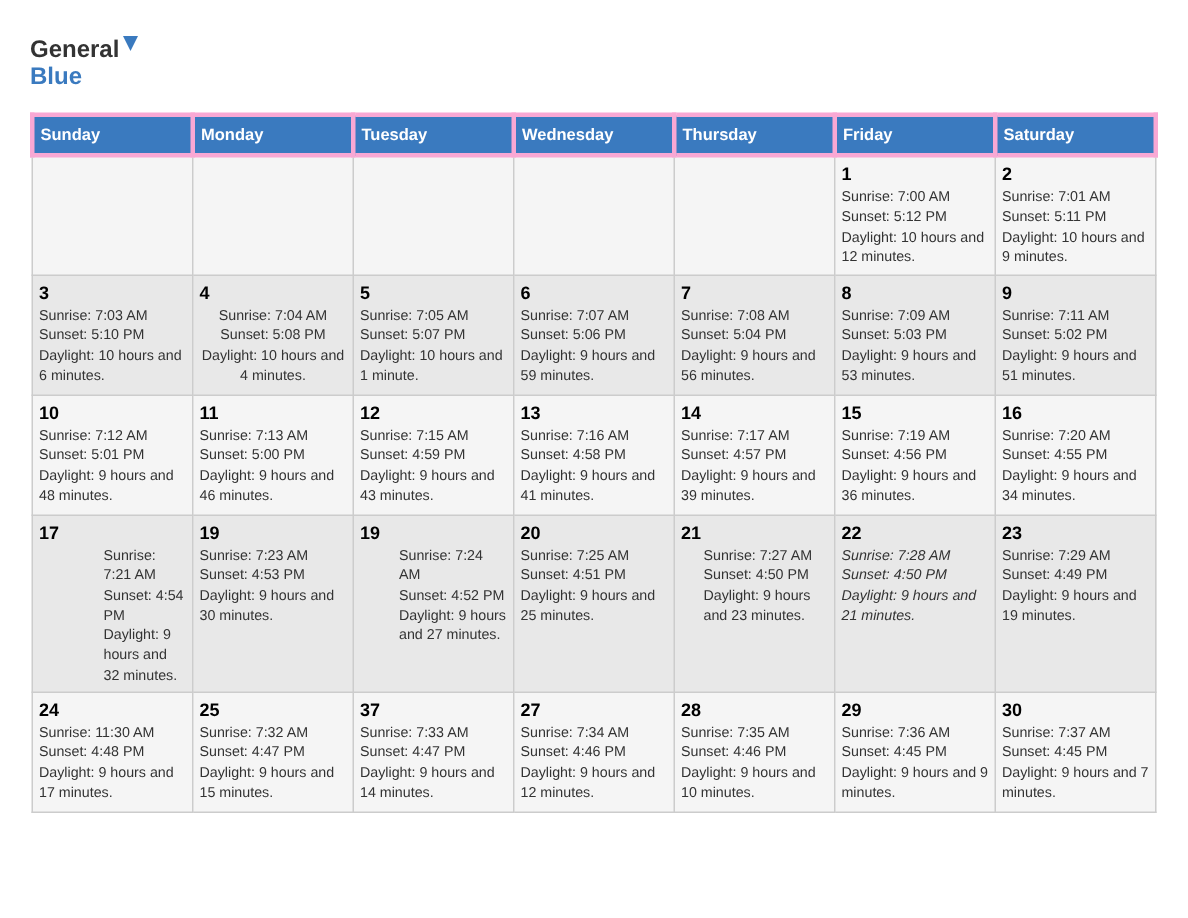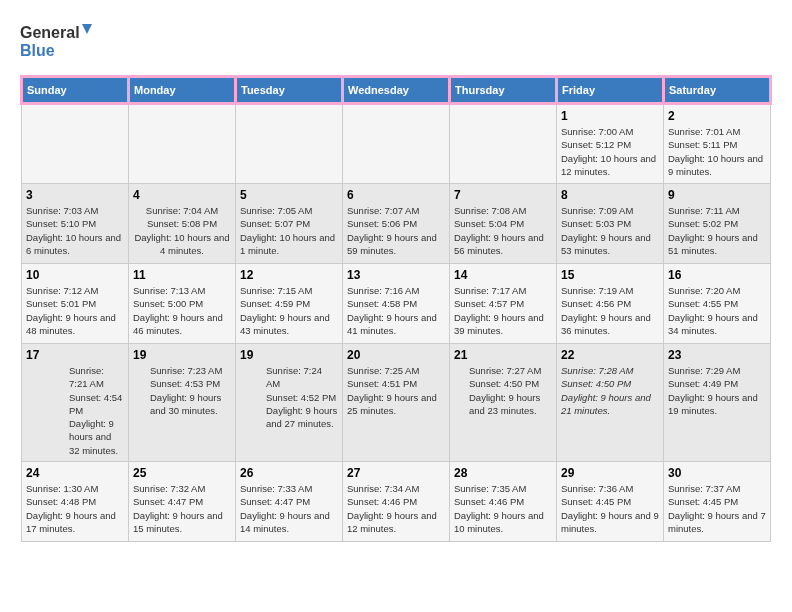--- a/index.html
+++ b/index.html
@@ -214,21 +214,21 @@
       </tr>
       <tr>
         <td>
           <span class="day-number">17</span>
           <div class="day-info" style="white-space: pre-line; margin-left: 43px;">Sunrise: 7:21 AM
 Sunset: 4:54 PM
 Daylight: 9 hours and 32 minutes.</div>
         </td>
         <td>
           <span class="day-number">19</span>
-          <div class="day-info" style="white-space: pre-line; margin-left: 17px;">Sunrise: 7:23 AM
+          <div class="day-info" style="white-space: pre-line;">Sunrise: 7:23 AM
 Sunset: 4:53 PM
 Daylight: 9 hours and 30 minutes.</div>
         </td>
         <td>
           <span class="day-number">19</span>
           <div class="day-info" style="white-space: pre-line; margin-left: 26px;">Sunrise: 7:24 AM
 Sunset: 4:52 PM
 Daylight: 9 hours and 27 minutes.</div>
         </td>
         <td>
@@ -252,32 +252,32 @@
         <td>
           <span class="day-number">23</span>
           <div class="day-info" style="white-space: pre-line;">Sunrise: 7:29 AM
 Sunset: 4:49 PM
 Daylight: 9 hours and 19 minutes.</div>
         </td>
       </tr>
       <tr>
         <td>
           <span class="day-number">24</span>
-          <div class="day-info" style="white-space: pre-line;">Sunrise: 1:30 AM
+          <div class="day-info" style="white-space: pre-line;">Sunrise: 11:30 AM
 Sunset: 4:48 PM
 Daylight: 9 hours and 17 minutes.</div>
         </td>
         <td>
           <span class="day-number">25</span>
           <div class="day-info" style="white-space: pre-line;">Sunrise: 7:32 AM
 Sunset: 4:47 PM
 Daylight: 9 hours and 15 minutes.</div>
         </td>
         <td>
-          <span class="day-number">26</span>
+          <span class="day-number">37</span>
           <div class="day-info" style="white-space: pre-line;">Sunrise: 7:33 AM
 Sunset: 4:47 PM
 Daylight: 9 hours and 14 minutes.</div>
         </td>
         <td>
           <span class="day-number">27</span>
           <div class="day-info" style="white-space: pre-line;">Sunrise: 7:34 AM
 Sunset: 4:46 PM
 Daylight: 9 hours and 12 minutes.</div>
         </td>

